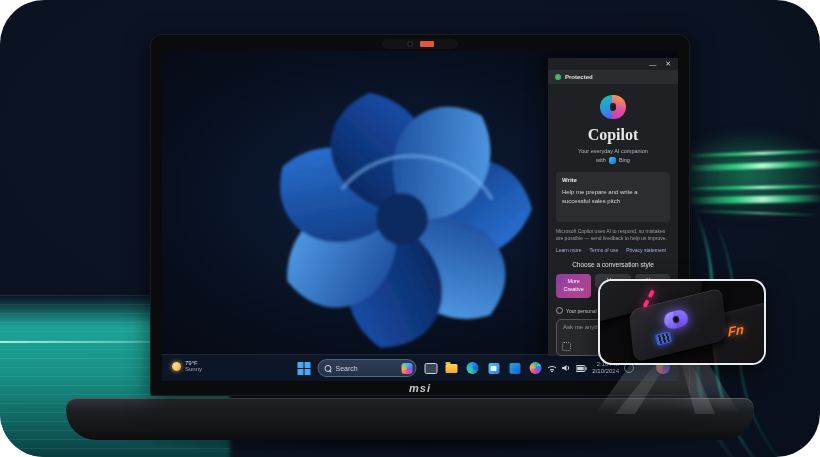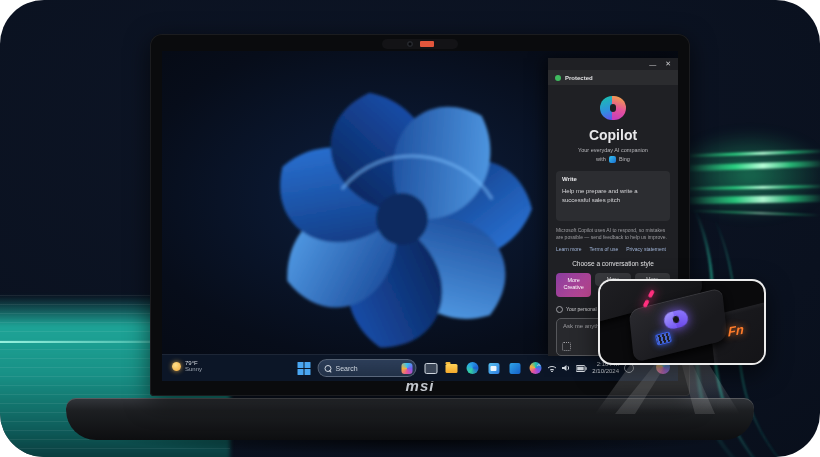--- a/index.html
+++ b/index.html
@@ -23,21 +23,21 @@
      background:radial-gradient(closest-side,rgba(0,0,0,.75),rgba(0,0,0,0));}
   .base{position:absolute;left:66px;top:398px;width:688px;height:42px;border-radius:10px 10px 30px 30px;
      background:linear-gradient(180deg,#33363b 0%,#1d1f22 30%,#0d0e10 100%);
      box-shadow:inset 0 1px 0 rgba(255,255,255,.18);}
   .screen{position:absolute;left:150px;top:34px;width:540px;height:362px;border-radius:12px 12px 4px 4px;
      background:#0a0b0d;box-shadow:0 6px 24px rgba(0,0,0,.6),inset 0 0 0 1px #1b1c1f;}
   .cam{position:absolute;left:50%;top:5px;transform:translateX(-50%);width:76px;height:10px;border-radius:5px;background:#131316;display:flex;align-items:center;justify-content:center;gap:7px;}
   .camLens{width:6px;height:6px;border-radius:50%;background:#06070a;box-shadow:inset 0 0 0 1.5px #26282d;}
   .camSlider{width:14px;height:6px;border-radius:1px;background:#e2563c;}
   .brand{position:absolute;left:0;right:0;bottom:2px;text-align:center;color:#c3c7cd;
-     font-style:italic;font-weight:bold;font-size:15px;letter-spacing:1px;}
+     font-style:italic;font-weight:bold;font-size:11px;letter-spacing:1px;}
   .display{position:absolute;left:12px;top:17px;width:516px;height:330px;overflow:hidden;
      background:radial-gradient(90% 90% at 44% 44%,#0d1f3f 0%,#070d1a 55%,#04060c 100%);}
 
   
   .bloom{position:absolute;left:90px;top:18px;width:300px;height:300px;}
 
   
   .taskbar{position:absolute;left:0;right:0;bottom:0;height:26px;background:rgba(13,23,40,.94);
      border-top:1px solid rgba(255,255,255,.07);display:flex;align-items:center;}
   .weather{position:absolute;left:6px;top:3px;display:flex;align-items:center;gap:4px;padding:2px 4px;border-radius:4px;}
@@ -78,21 +78,21 @@
   .protBar{height:15px;background:#2b2c2f;display:flex;align-items:center;gap:4px;padding:0 7px;}
   .protDot{width:6px;height:6px;border-radius:50%;background:#3fba5f;}
   .protTxt{font-size:6px;color:#e0e0e2;font-weight:bold;}
   .logoWrap{display:flex;justify-content:center;margin-top:11px;}
   .cpLogo{position:relative;width:26px;height:24px;}
   .cpLogo .lhalf{position:absolute;left:0;top:0;width:14px;height:24px;border-radius:12px 0 0 12px;
      background:linear-gradient(160deg,#17c5a8 0%,#2f8fe0 60%,#6a4df0 100%);}
   .cpLogo .rhalf{position:absolute;right:0;top:0;width:14px;height:24px;border-radius:0 12px 12px 0;
      background:linear-gradient(200deg,#f2b03c 0%,#e5529a 55%,#c23cc0 100%);}
   .cpLogo .notch{position:absolute;left:10px;top:8px;width:6px;height:8px;background:#1f2024;border-radius:3px;}
-  .pTitle{text-align:center;font-size:14px;font-weight:bold;margin-top:7px;}
+  .pTitle{text-align:center;font-size:16px;font-weight:bold;margin-top:7px;font-family:Liberation Serif, serif;}
   .pTag{text-align:center;font-size:5.5px;color:#b9b9bd;margin-top:4px;}
   .pBing{display:flex;justify-content:center;align-items:center;gap:3px;font-size:5.5px;color:#b9b9bd;margin-top:3px;}
   .bingB{width:7px;height:7px;border-radius:2px;background:linear-gradient(135deg,#35c3f0,#1b6fd0);}
   .card{margin:8px 8px 0 8px;background:#2c2d31;border-radius:4px;padding:5px 6px;min-height:40px;}
   .cardTitle{font-size:6px;font-weight:bold;margin-bottom:5px;}
   .cardBody{font-size:6px;line-height:1.5;color:#d8d8db;}
   .disc{margin:6px 8px 0 8px;font-size:5px;line-height:1.45;color:#9d9da1;}
   .links{display:flex;gap:8px;margin:5px 8px 0 8px;font-size:5px;color:#9fb3d6;}
   .links span{cursor:pointer;}
   .styleHead{text-align:center;font-size:6.5px;color:#e0e0e2;margin-top:8px;}

